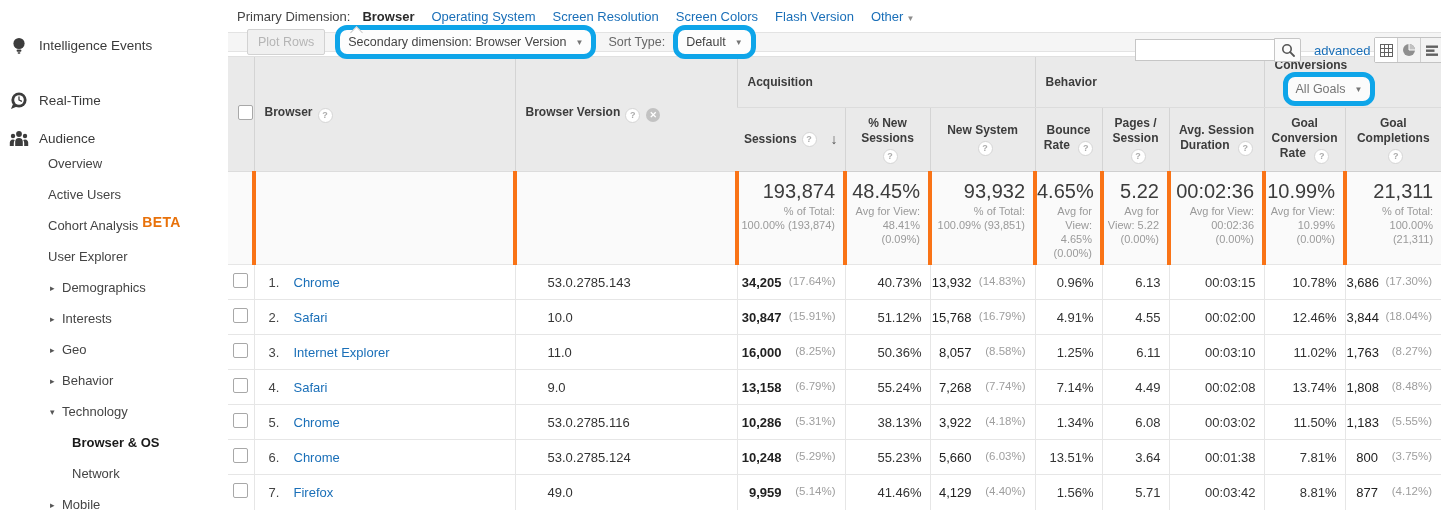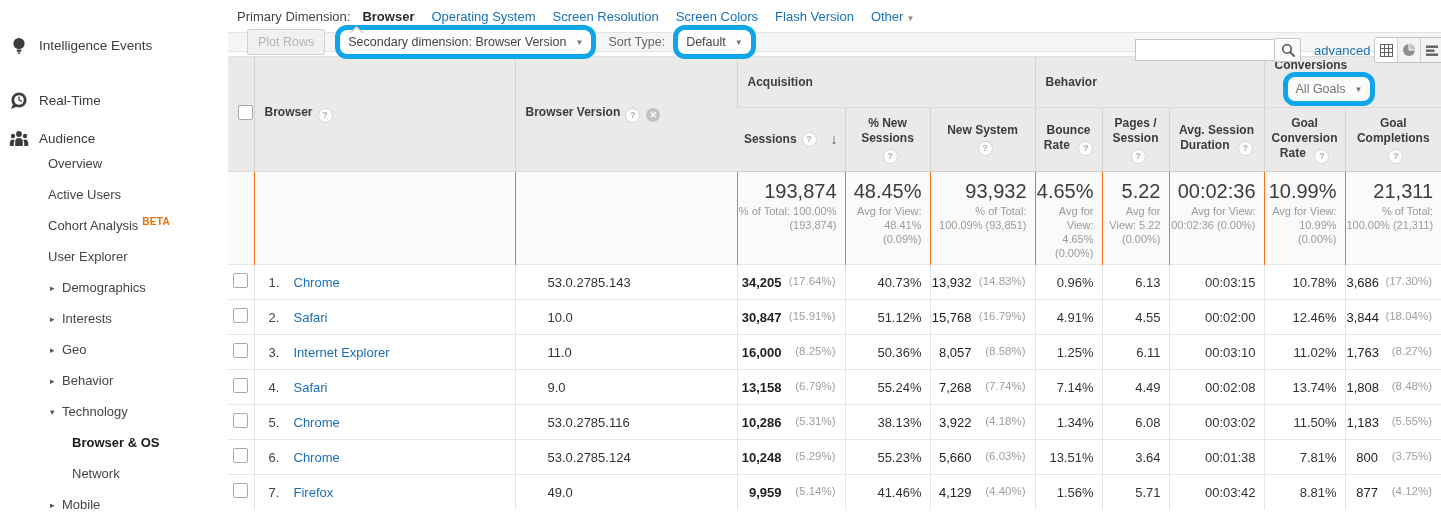--- a/index.html
+++ b/index.html
@@ -13,21 +13,21 @@
   .sb-section{height:55px;display:flex;align-items:flex-end;padding:6px 0 0 8px;box-sizing:border-box;cursor:pointer;}
   .sb-section.s3{height:38px;}
   .sb-icon{width:22px;height:18px;margin-right:9px;flex:0 0 22px;display:flex;justify-content:center;}
   .sb-section-label{font-size:13.5px;color:#3a3a3a;line-height:18px;}
   .sb-item{height:31px;display:flex;align-items:center;font-size:13px;color:#444;cursor:pointer;}
   .sb-item .lbl{padding-left:48px;}
   .sb-item .tri{width:10px;margin-left:50px;margin-right:2px;font-size:9px;color:#555;}
   .sb-item.expandable .lbl{padding-left:0;}
   .sb-item.level2 .lbl{padding-left:72px;}
   .sb-item.active .lbl{font-weight:bold;color:#1a1a1a;}
-  .beta{color:#e8710a;font-size:10px;font-weight:bold;margin-left:4px;position:relative;top:-4px;letter-spacing:.3px;}
+  .beta{color:#e8710a;font-size:14px;font-weight:bold;margin-left:4px;position:relative;top:-4px;letter-spacing:.3px;}
   
   .main{position:absolute;left:228px;top:0;width:1213px;height:515px;}
   
   .dimbar{height:32px;display:flex;align-items:center;padding-left:9px;font-size:13px;background:#fff;}
   .dimbar .dimlabel{color:#444;margin-right:12px;}
   .tab{color:#1a6fb8;margin-right:17px;cursor:pointer;white-space:nowrap;}
   .tab.active{color:#2b2b2b;font-weight:bold;cursor:default;}
   .tab .caret{color:#8c8c8c;font-size:8px;margin-left:3px;}
   
   .toolbar{position:relative;height:20px;background:#f5f5f5;border-top:1px solid #e3e3e3;border-bottom:1px solid #e3e3e3;display:flex;align-items:center;box-sizing:border-box;}
@@ -55,21 +55,21 @@
   th.dim-head{vertical-align:middle;text-align:left;padding-left:28px;height:110px;}
   th.check-head{padding-left:0;text-align:center;}
   tr.metric-row th{height:64px;vertical-align:middle;text-align:center;padding:0 5px;font-weight:bold;line-height:15px;border-bottom:1px solid #cfcfcf;}
   .goals-dd{display:inline-flex;margin-left:8px;font-weight:normal;color:#757575;background:#fbfbfb;}
   .sessions-head{display:flex;align-items:center;justify-content:center;}
   .sort-arrow{color:#555;font-size:14px;margin-left:14px;font-weight:bold;}
   .qmark{display:inline-block;width:13px;height:13px;border-radius:50%;background:#fff;border:1px solid #d5d5d5;color:#ababab;font-size:9px;line-height:13px;text-align:center;font-weight:bold;margin-left:5px;vertical-align:-2px;cursor:pointer;}
   .close-x{display:inline-block;width:14px;height:14px;border-radius:50%;background:#c2c2c2;color:#fff;font-size:9px;line-height:14px;text-align:center;font-weight:bold;margin-left:6px;vertical-align:-2px;cursor:pointer;}
   .checkbox{display:inline-block;width:13px;height:13px;border:1px solid #a8a8a8;border-radius:2px;background:#fff;cursor:pointer;}
   
-  tr.totals-row td{background:#fafafa;vertical-align:top;text-align:right;padding:8px 8px 0 0;border-left:1px solid #f97316;height:93px;}
+  tr.totals-row td{background:#fafafa;vertical-align:top;text-align:right;padding:8px 8px 0 0;border-left:4px solid #f97316;height:93px;}
   tr.totals-row td:first-child{border-left:none;}
   .tot-val{font-size:20px;color:#3c3c3c;line-height:22px;}
   .tot-sub{font-size:11px;color:#9a9a9a;line-height:14px;margin-top:2px;}
   
   tr.data-row td{height:35px;border-top:1px solid #e6e6e6;border-left:1px solid #e6e6e6;font-size:13px;color:#333;vertical-align:middle;background:#fff;}
   tr.data-row td:first-child{border-left:none;text-align:center;}
   td.c-browser{padding-left:14px;}
   .rank{display:inline-block;width:25px;color:#444;}
   .blink{color:#1a6fb8;cursor:pointer;text-decoration:none;}
   td.c-version{padding-left:32px;color:#333;}

